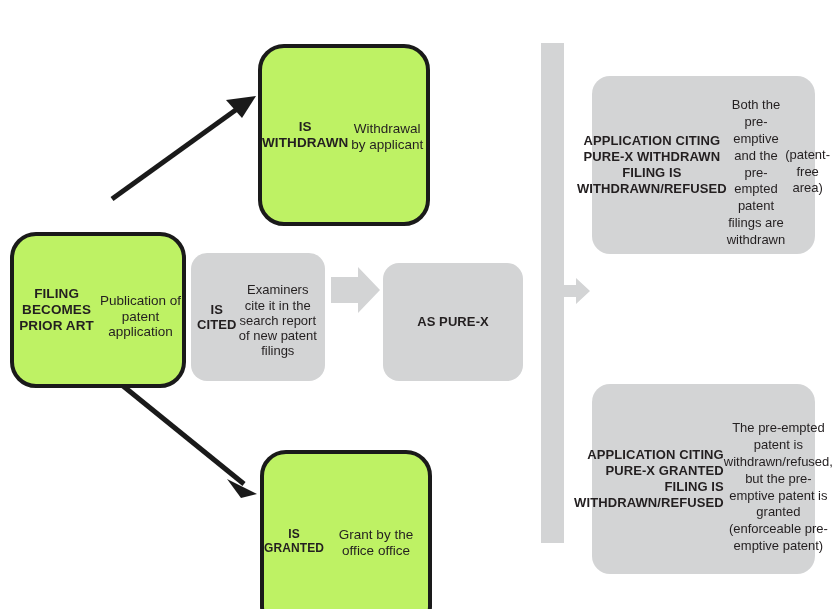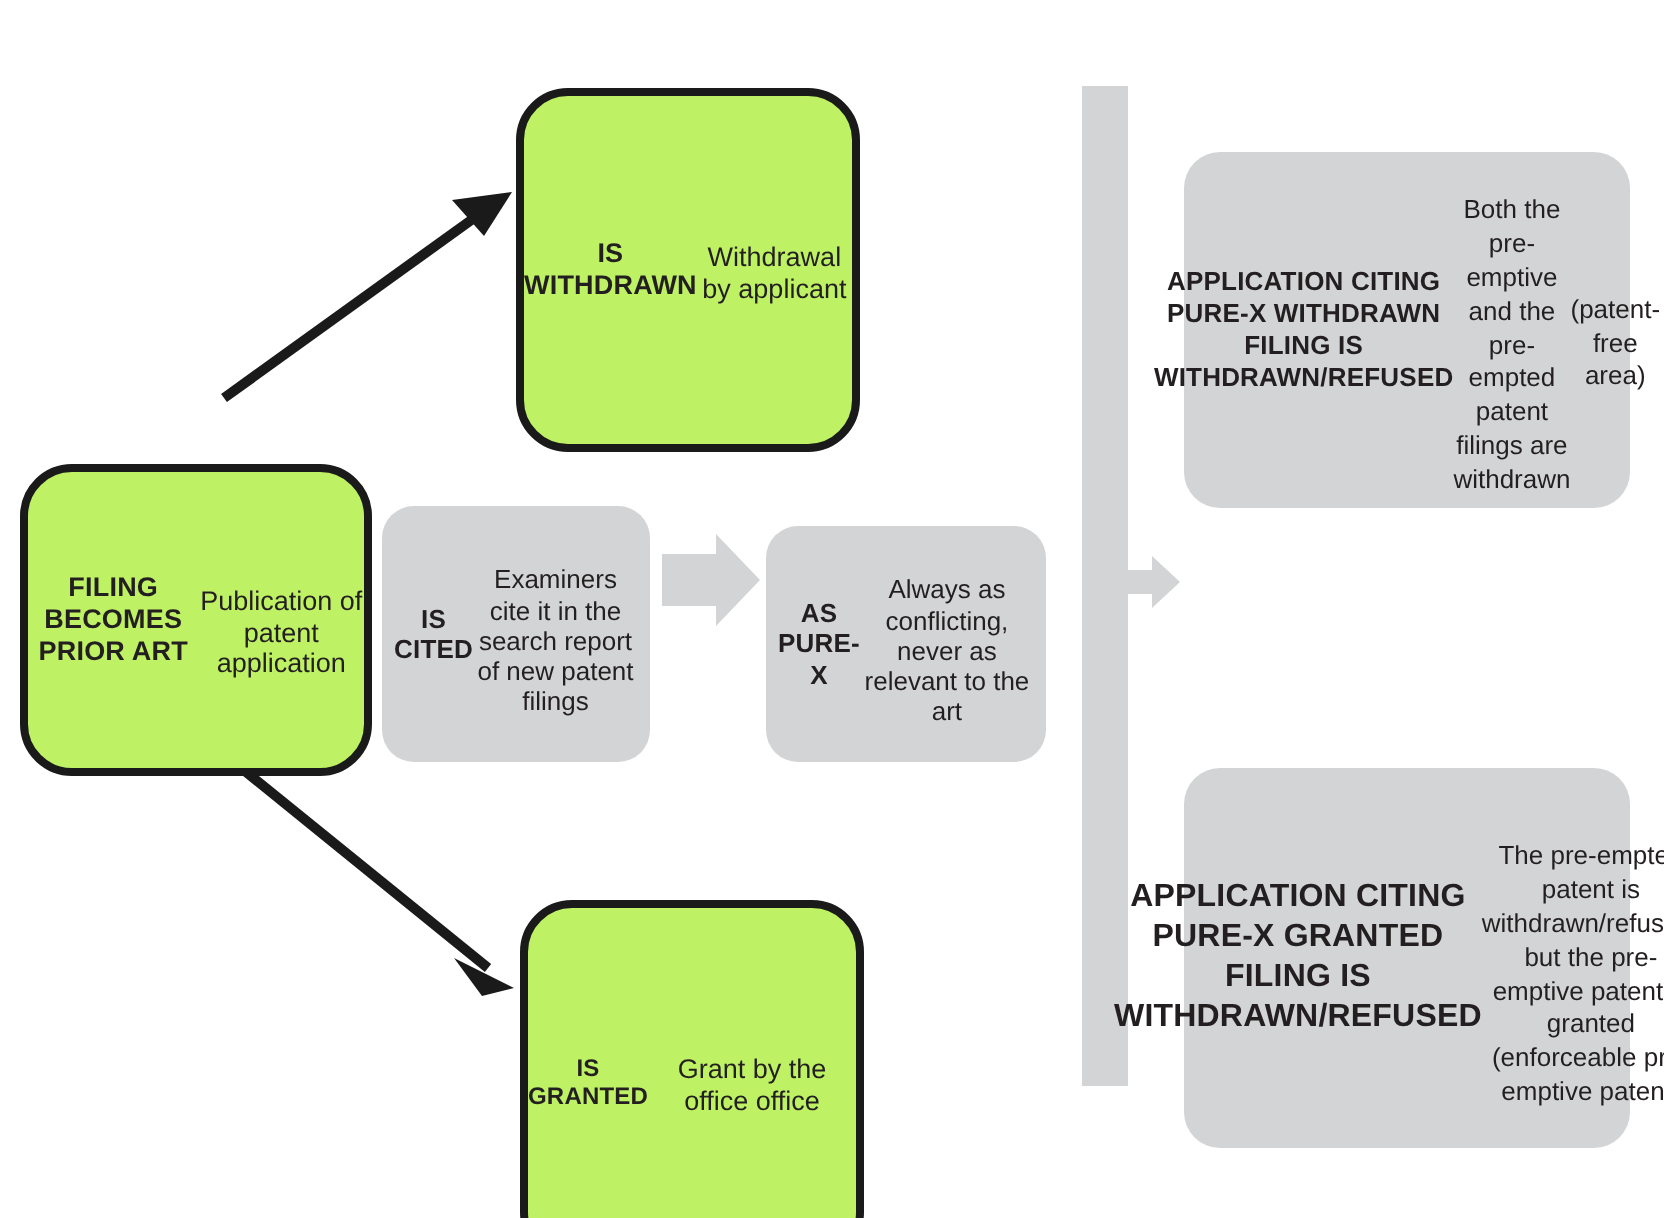--- a/index.html
+++ b/index.html
@@ -111,21 +111,21 @@
   }
   #node-outcome-withdrawn .title { font-size: 13px; line-height: 1.25; }
   #node-outcome-withdrawn .body  { font-size: 13px; margin-top: 16px; line-height: 1.3; }
   #node-outcome-withdrawn .body.second { margin-top: 14px; }
 
   #node-outcome-granted {
     left: 592px; top: 352px;  width: 223px; height: 190px;
     padding: 0 12px;
     font-size: 13px;
   }
-  #node-outcome-granted .title { font-size: 16px; line-height: 1.25; }
+  #node-outcome-granted .title { font-size: 13px; line-height: 1.25; text-align: right; }
   #node-outcome-granted .body  { font-size: 13px; margin-top: 17px; line-height: 1.3; }
 
   
   #divider-bar {
     position: absolute;
     left: 541px;
     top: 43px;
     width: 23px;
     height: 500px;
     background: #d3d4d5;
@@ -175,21 +175,20 @@
     <p class="body">Grant by the office office</p>
   </div>
 
   <div class="node filled" id="node-cited">
     <p class="title">IS CITED</p>
     <p class="body">Examiners cite it in the search report of new patent filings</p>
   </div>
 
   <div class="node filled" id="node-purex">
     <p class="title">AS PURE-X</p>
-    <p class="body">Always as conflicting, never as relevant to the art</p>
   </div>
 
   <div class="node filled wide" id="node-outcome-withdrawn">
     <p class="title">APPLICATION CITING PURE-X WITHDRAWN FILING IS WITHDRAWN/REFUSED</p>
     <p class="body">Both the pre-emptive and the pre-empted patent filings are withdrawn</p>
     <p class="body second">(patent-free area)</p>
   </div>
 
   <div class="node filled wide" id="node-outcome-granted">
     <p class="title">APPLICATION CITING PURE-X GRANTED FILING IS WITHDRAWN/REFUSED</p>

